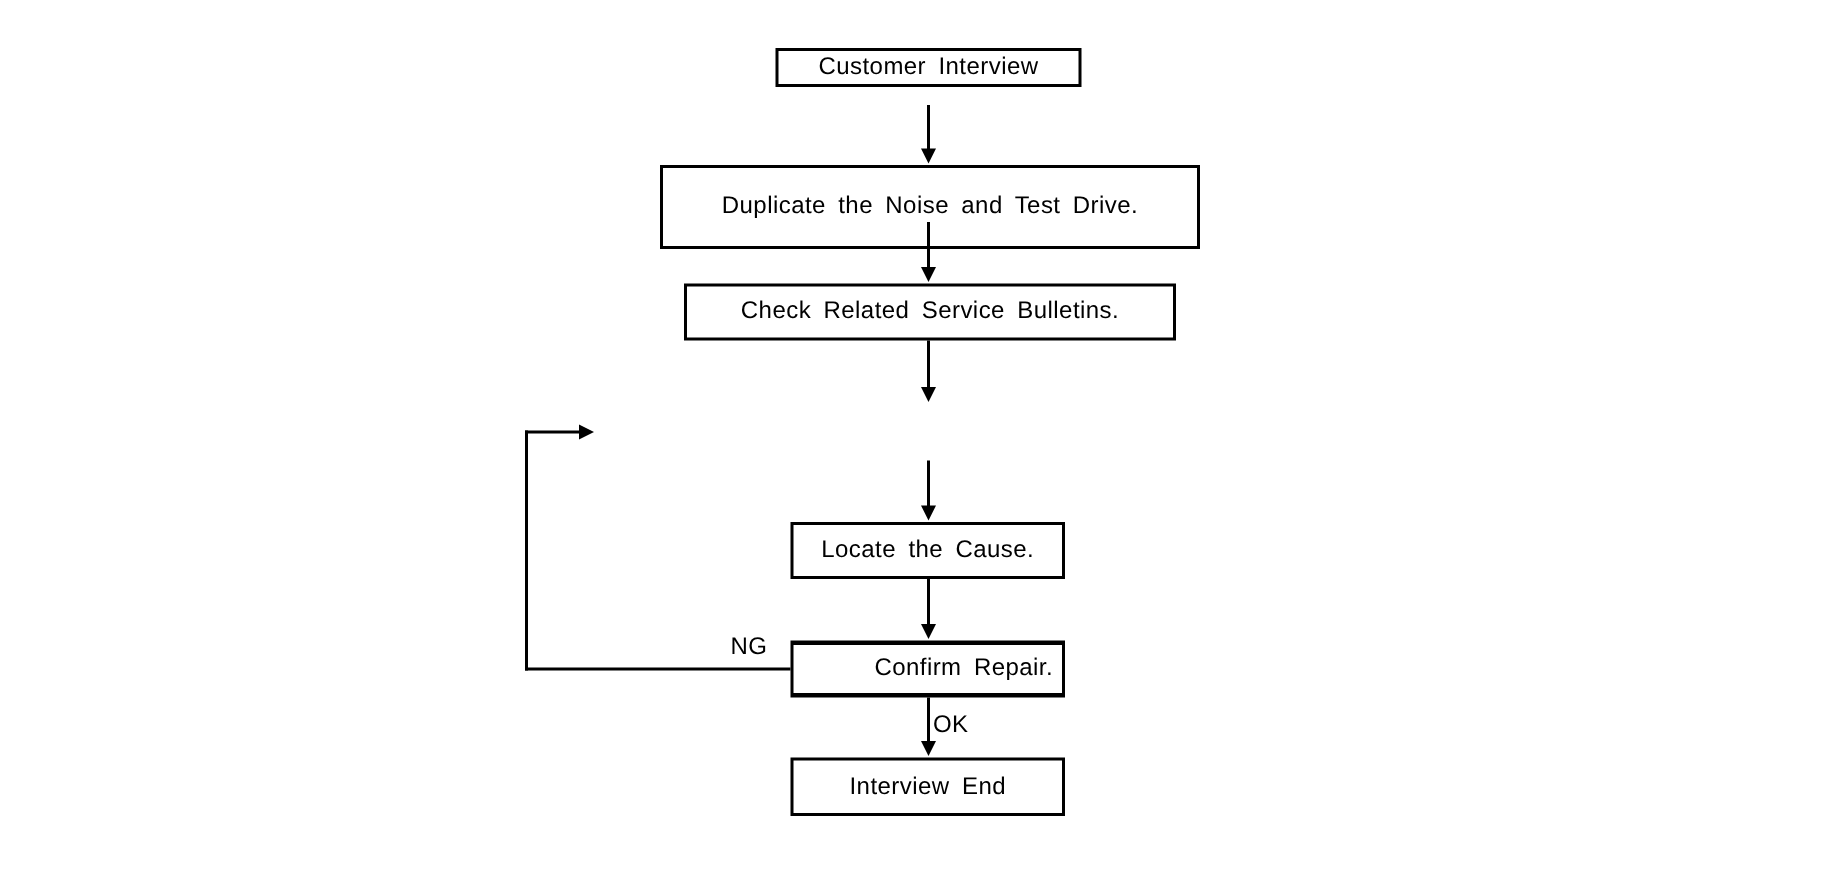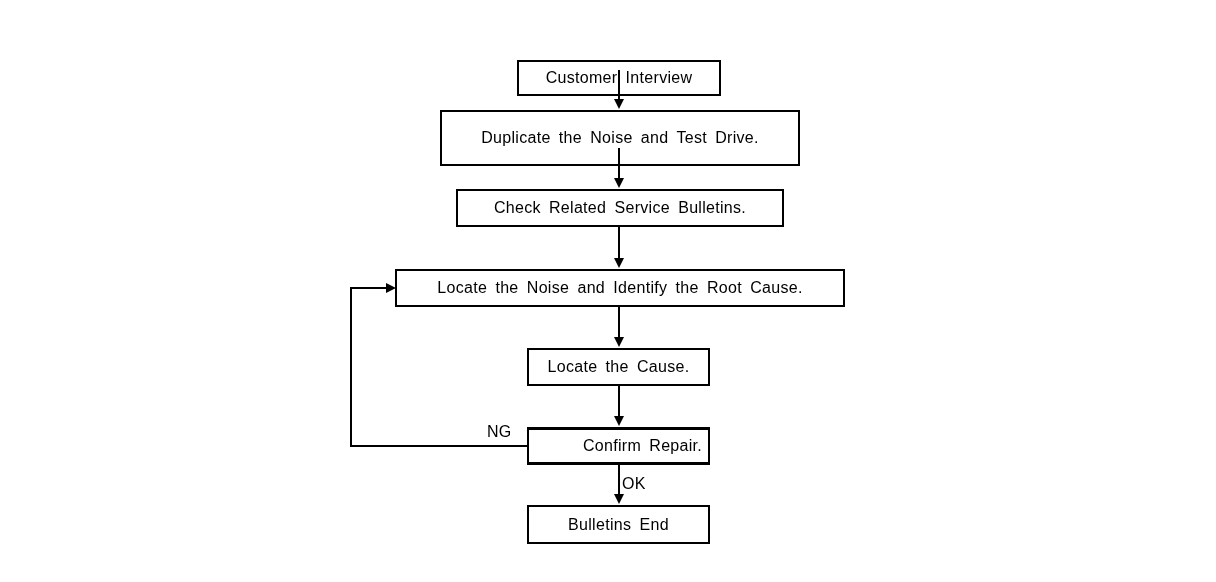--- a/index.html
+++ b/index.html
@@ -70,44 +70,41 @@
     letter-spacing: 0.3px;
     white-space: nowrap;
     line-height: 1;
   }
 </style>
 </head>
 <body>
 
 <div id="canvas">
 
-  <div class="node" style="left:517px; top:32px; width:204px; height:36px;margin-top:28px;">
+  <div class="node" style="left:517px; top:32px; width:204px; height:26px;">
     <span>Customer Interview</span>
   </div>
 
   <div class="vline" style="left:618px; top:70px; height:30px;"></div>
   <div class="arrow-down" style="left:614px; top:99px;"></div>
 
   <div class="node" style="left:440px; top:110px; width:360px; height:56px;">
     <span>Duplicate the Noise and Test Drive.</span>
   </div>
 
   <div class="vline" style="left:618px; top:148px; height:31px;"></div>
   <div class="arrow-down" style="left:614px; top:178px;"></div>
 
   <div class="node" style="left:456px; top:189px; width:328px; height:38px;">
     <span>Check Related Service Bulletins.</span>
   </div>
 
   <div class="vline" style="left:618px; top:227px; height:32px;"></div>
   <div class="arrow-down" style="left:614px; top:258px;"></div>
 
-  <div class="node" style="left:395px; top:269px; width:450px; height:38px;">
-    <span>Locate the Noise and Identify the Root Cause.</span>
-  </div>
 
   <div class="vline" style="left:618px; top:307px; height:31px;"></div>
   <div class="arrow-down" style="left:614px; top:337px;"></div>
 
   <div class="node" style="left:527px; top:348px; width:183px; height:38px;">
     <span>Locate the Cause.</span>
   </div>
 
   <div class="vline" style="left:618px; top:386px; height:31px;"></div>
   <div class="arrow-down" style="left:614px; top:416px;"></div>
@@ -120,16 +117,16 @@
   <div class="vline" style="left:350px; top:287px; height:160px;"></div>
   <div class="hline" style="left:350px; top:287px; width:38px;"></div>
   <div class="arrow-right" style="left:386px; top:283px;"></div>
   <div class="edge-label" style="left:487px; top:424px;">NG</div>
 
   <div class="vline" style="left:618px; top:465px; height:31px;"></div>
   <div class="arrow-down" style="left:614px; top:494px;"></div>
   <div class="edge-label" style="left:622px; top:476px;">OK</div>
 
   <div class="node" style="left:527px; top:505px; width:183px; height:39px;">
-    <span>Bulletins End</span>
+    <span>Interview End</span>
   </div>
 
 </div>
 
 </body></html>

